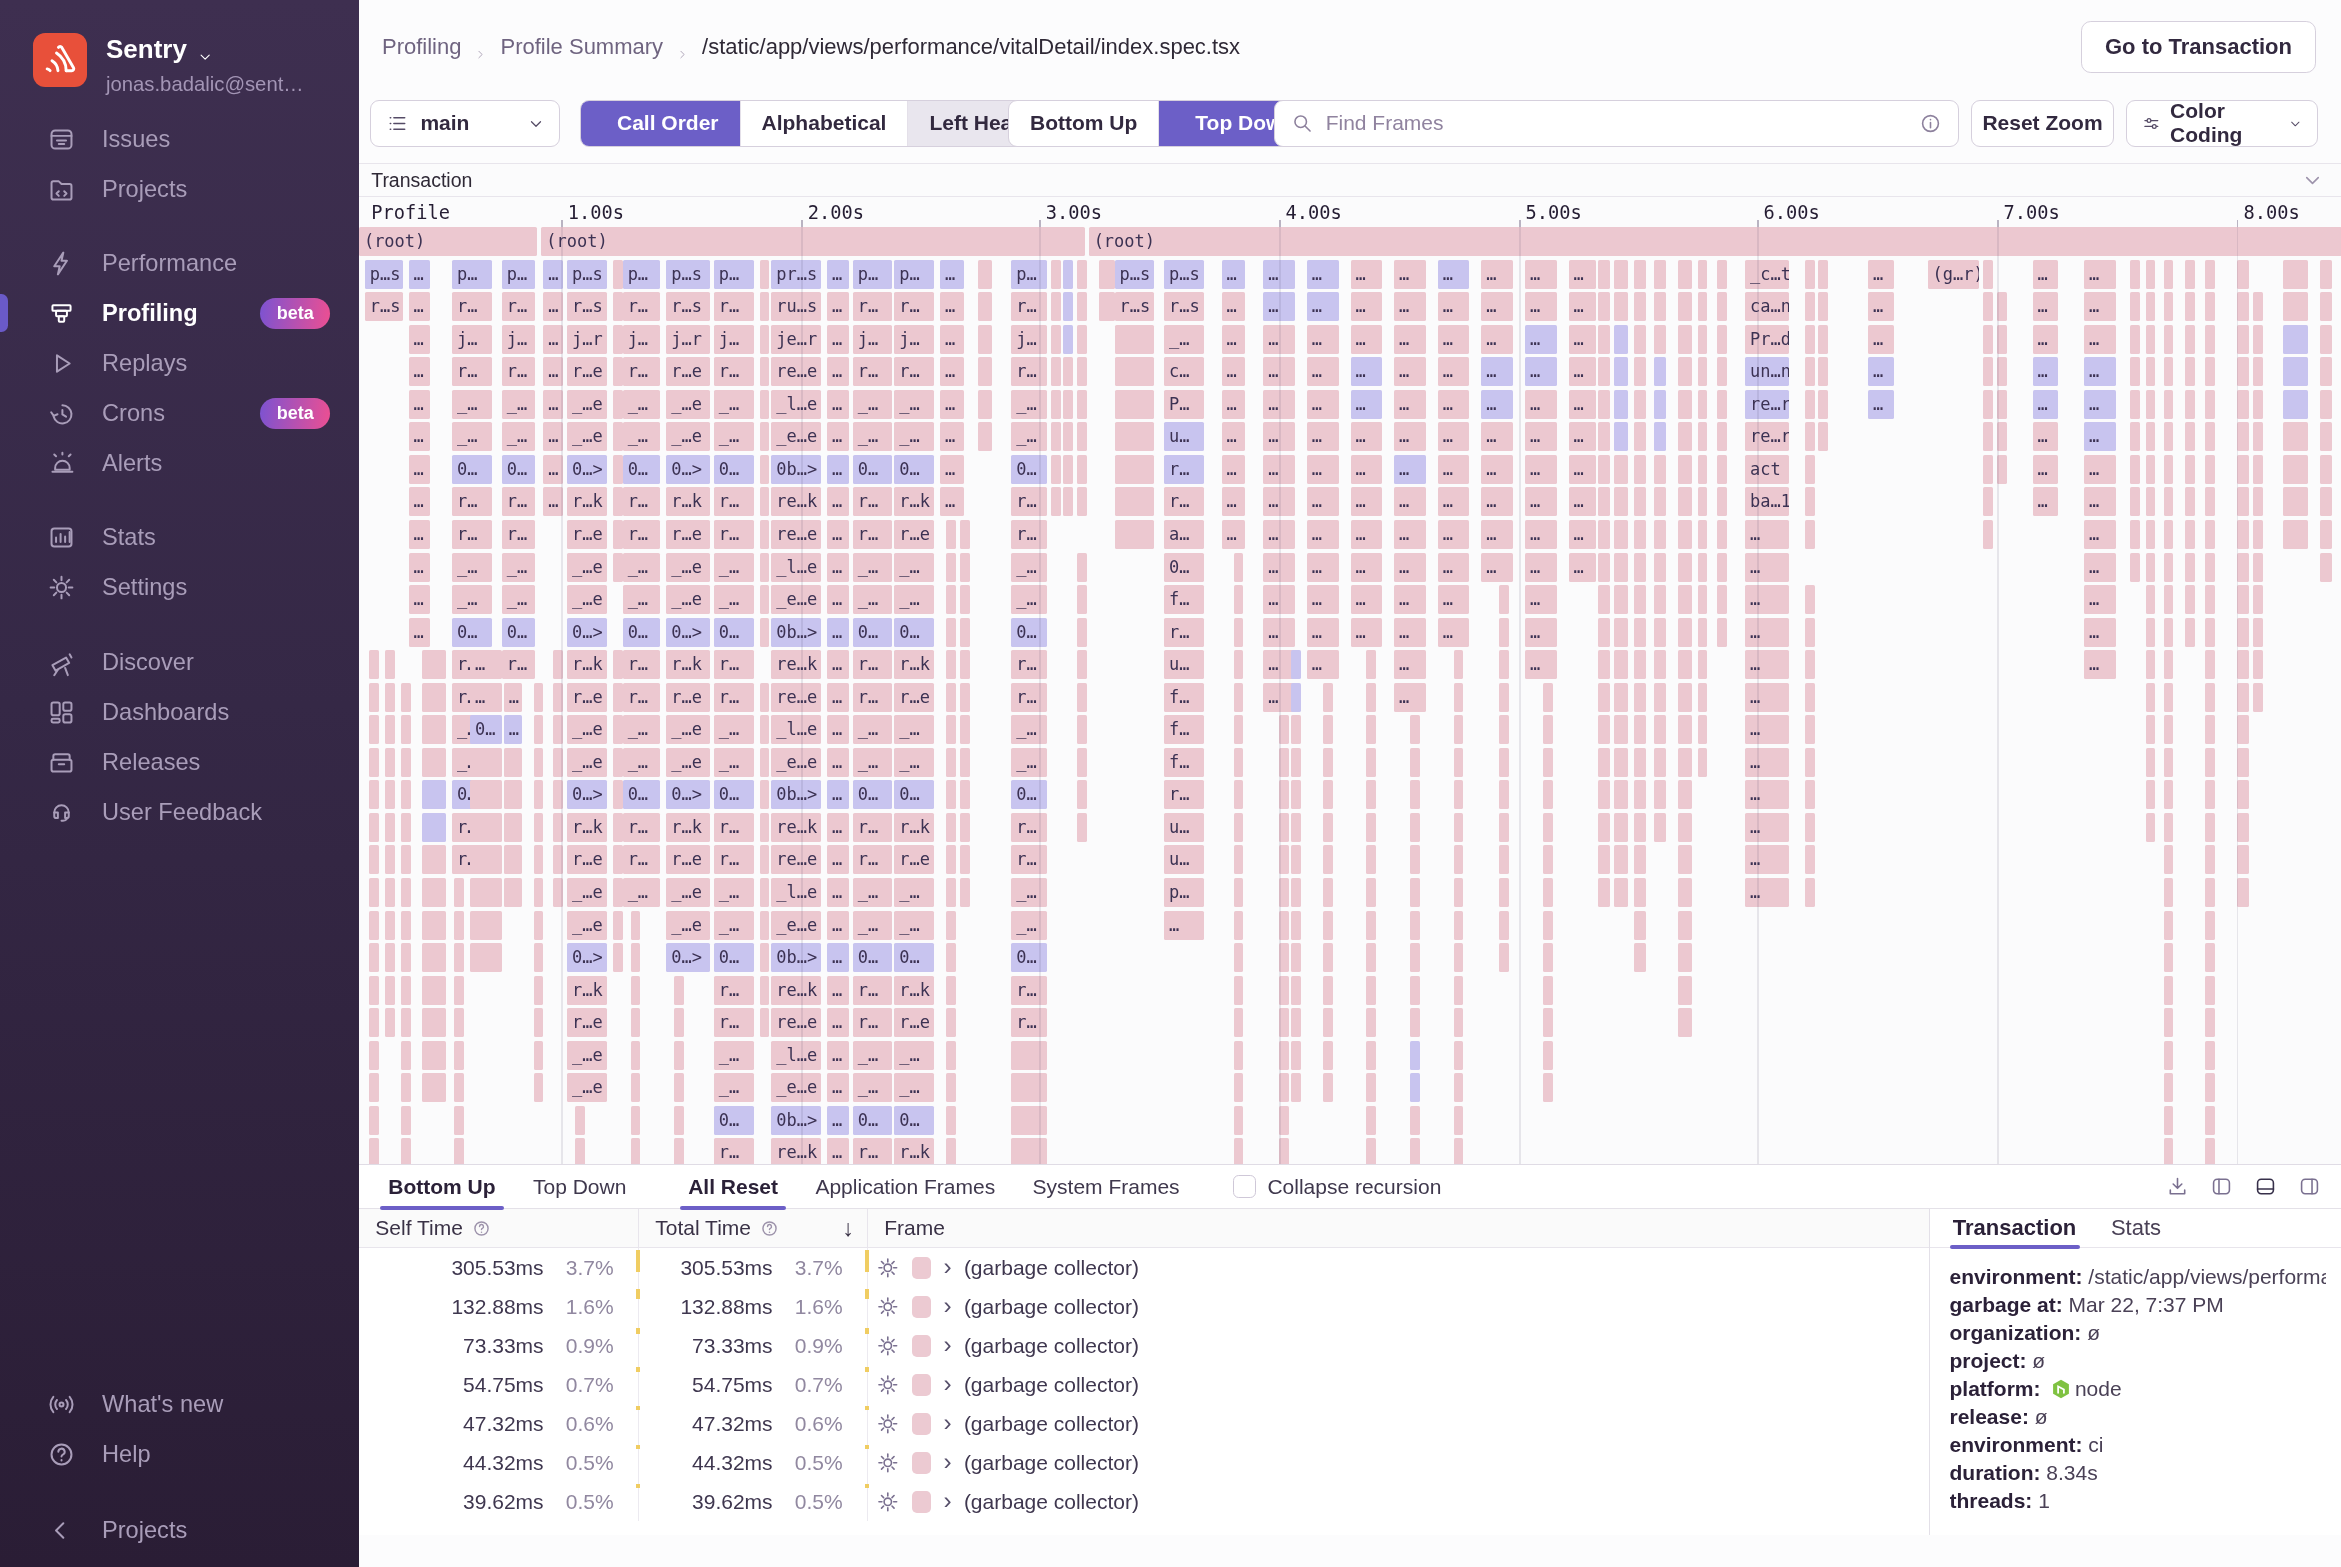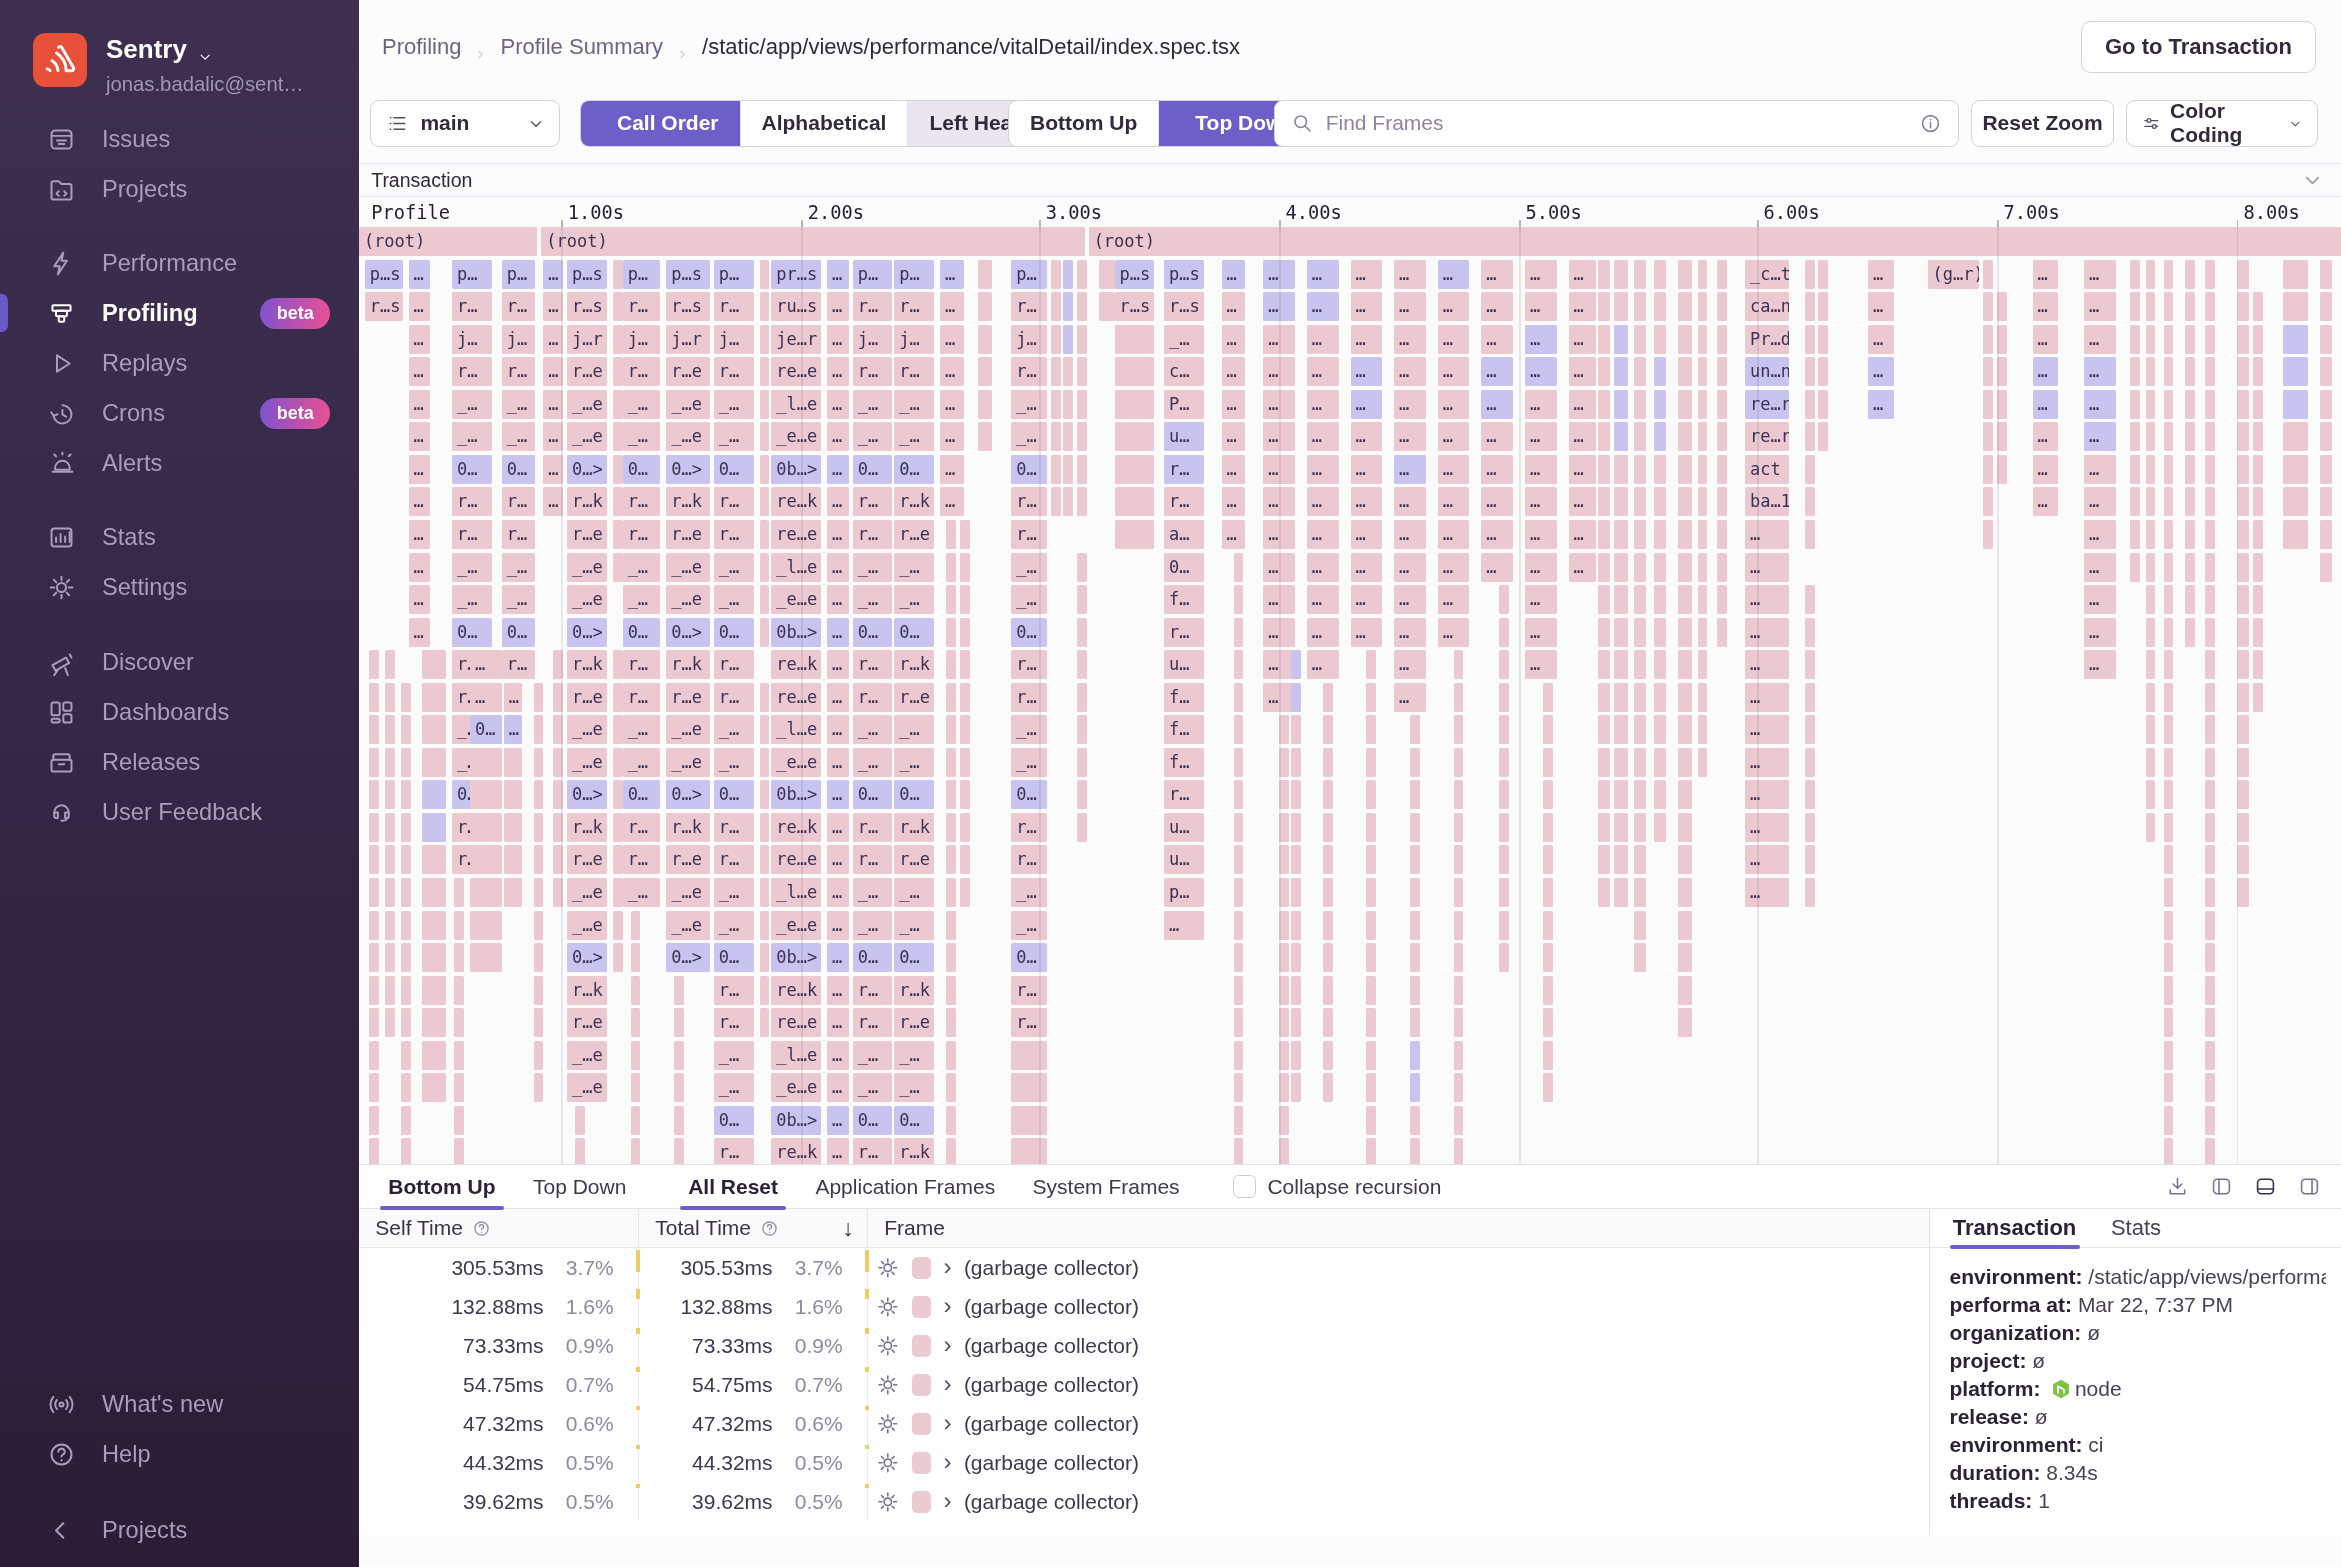--- a/index.html
+++ b/index.html
@@ -1751,21 +1751,21 @@
               </div>
             </div>
         </div>
         <div class="detailpane">
           <div class="dtabs">
               <div class="dtab active">Transaction</div>
               <div class="dtab">Stats</div>
             </div>
           <div class="dfields">
               <div class="dfield"><b>environment:</b> <span>/static/app/views/performa…</span></div>
-              <div class="dfield"><b>performa at:</b> <span>Mar 22, 7:37 PM</span></div>
+              <div class="dfield"><b>garbage at:</b> <span>Mar 22, 7:37 PM</span></div>
               <div class="dfield"><b>organization:</b> <span>ø</span></div>
               <div class="dfield"><b>project:</b> <span>ø</span></div>
               <div class="dfield"><b>platform:</b> <span class="nodeicon"><svg viewBox="0 0 32 32" width="22" height="22">
                     <path d="M16 2.5l11.5 6.7v13.6L16 29.5 4.5 22.8V9.2z" fill="#7fc241"></path>
                     <path d="M11.8 21.5v-9.3l8.4 4.6v4.7" stroke="#fff" stroke-width="2.6" fill="none" stroke-linecap="round"></path>
                   </svg></span><span>node</span></div>
               <div class="dfield"><b>release:</b> <span>ø</span></div>
               <div class="dfield"><b>environment:</b> <span>ci</span></div>
               <div class="dfield"><b>duration:</b> <span>8.34s</span></div>
               <div class="dfield"><b>threads:</b> <span>1</span></div>

